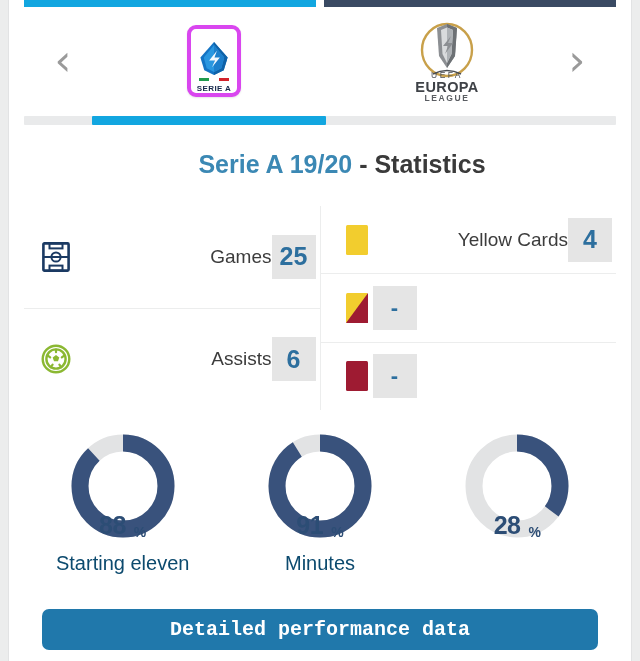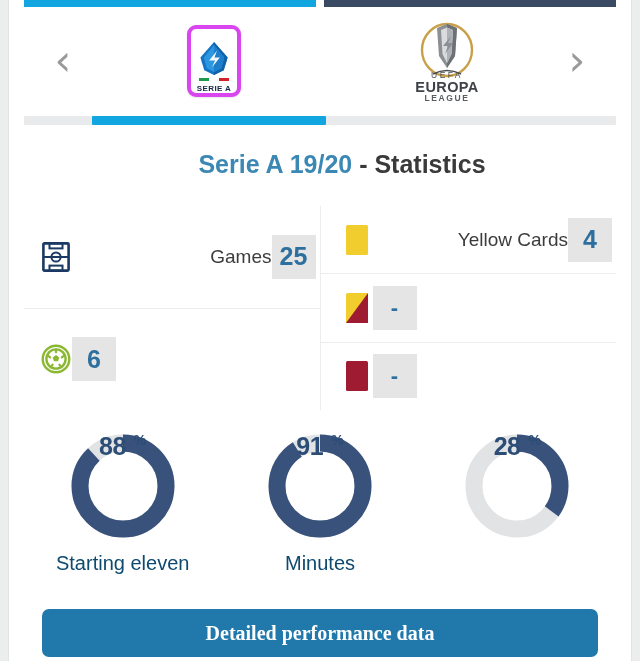--- a/index.html
+++ b/index.html
@@ -252,21 +252,21 @@
   .donut-wrap {
     position: relative;
     width: 108px;
     height: 108px;
   }
   .donut-wrap svg { display: block; }
   .donut-center {
     position: absolute;
     inset: 0;
     display: flex;
-    align-items: flex-start;
+    align-items: flex-end;
     justify-content: center;
     pointer-events: none;
     gap: 7px;
   }
   .donut-num {
     font-size: 25px;
     font-weight: 700;
     color: #2c4d75;
     font-family: "Liberation Sans", sans-serif;
     letter-spacing: -0.5px;
@@ -286,28 +286,28 @@
     white-space: nowrap;
     text-align: center;
   }
 
   
   .cta {
     position: absolute;
     left: 32px;
     right: 32px;
     top: 609px;
-    height: 48px;
+    height: 41px;
     background: #2078ab;
     border: none;
     border-radius: 7px;
     color: #ffffff;
     font-size: 20px;
     font-weight: 700;
-    font-family: Liberation Serif, serif;
+    font-family: Liberation Mono, monospace;
     cursor: pointer;
     display: flex;
     align-items: center;
     justify-content: center;
   }
 </style>
 </head>
 <body>
 
 <div id="app">
@@ -391,20 +391,21 @@
 
         <div class="stat-row">
           <span class="stat-icon">
             <svg width="30" height="30" viewBox="0 0 30 30">
               <circle cx="15" cy="15" r="13.3" fill="#ffffff" stroke="#8bb832" stroke-width="2.4"></circle>
               <circle cx="15" cy="15" r="9.6" fill="#ffffff" stroke="#8bb832" stroke-width="2.4"></circle>
               <polygon points="15,11 18.3,13.4 17,17.3 13,17.3 11.7,13.4" fill="#8bb832"></polygon>
               <path d="M15 5.6 L15 8.2 M23.2 11.6 L20.8 13.4 M20 23 L18.4 20.6 M10 23 L11.6 20.6 M6.8 11.6 L9.2 13.4" stroke="#8bb832" stroke-width="2.2" stroke-linecap="round"></path>
             </svg>
           </span>
+          <span class="stat-label">Assists</span>
           <span class="stat-value">6</span>
         </div>
       </div>
 
       <div class="stat-col right">
 
         <div class="stat-row">
           <span class="stat-icon">
             <svg class="card-ico" viewBox="0 0 22 30">
               <rect x="0" y="0" width="22" height="30" rx="1.5" fill="#f2cd2e"></rect>

